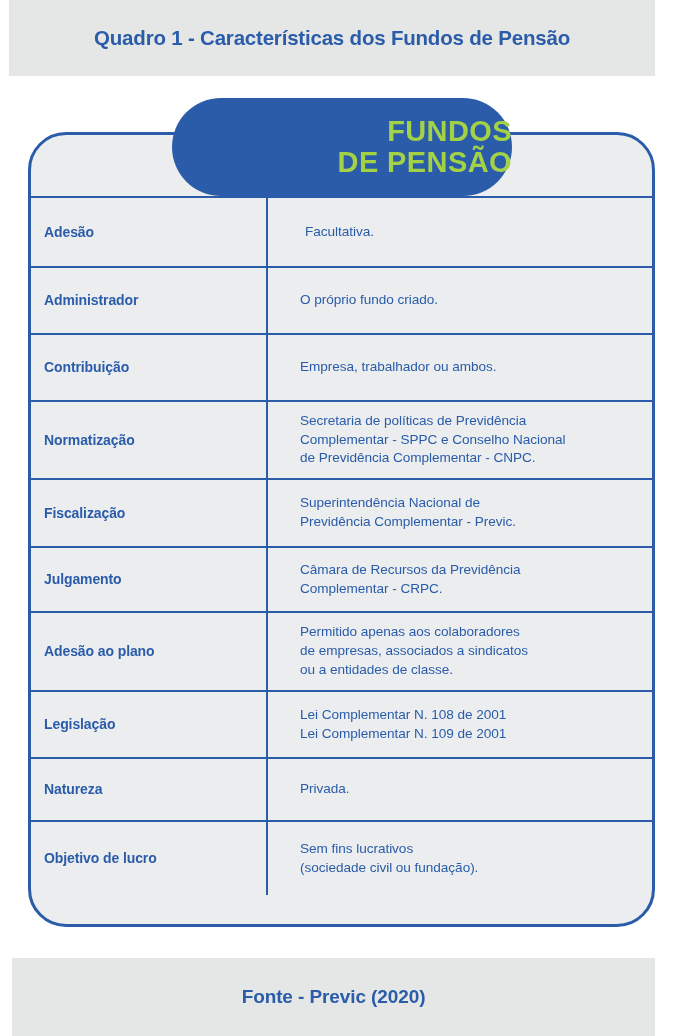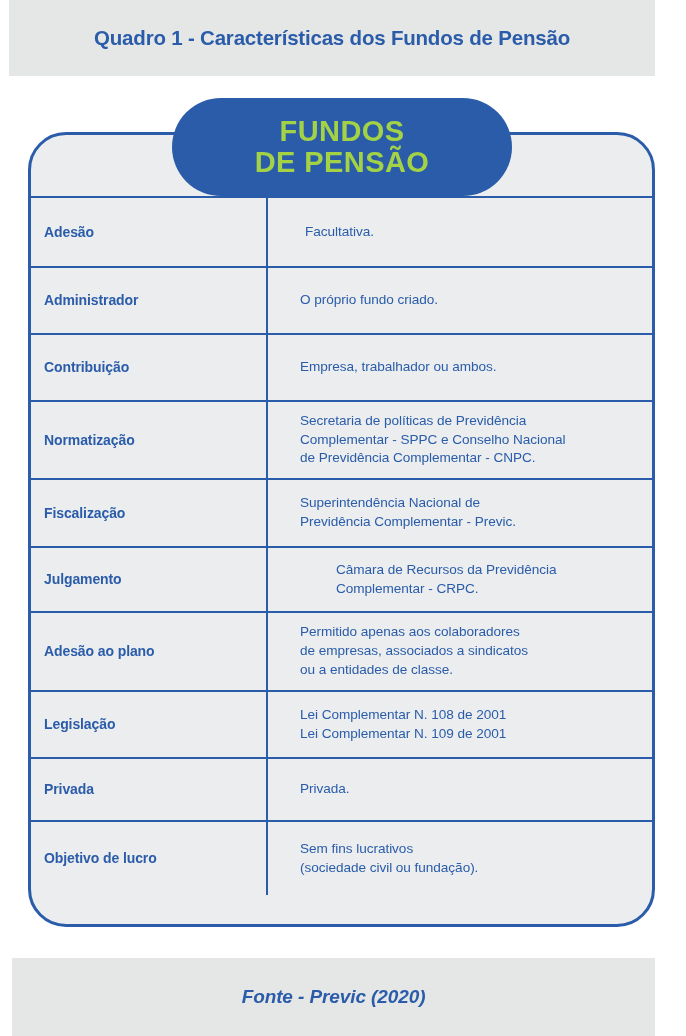--- a/index.html
+++ b/index.html
@@ -105,39 +105,39 @@
     font-weight: normal;
     line-height: 1.38;
     white-space: pre-line;
     letter-spacing: -0.05px;
   }
   
   .row.h70  { height: 70px; }
   .row.h67  { height: 67px; }
   .row.h78  { height: 78px; }
   .row.h68  { height: 68px; }
-  .row.h65  { height: 65px; gap: 36px; }
+  .row.h65  { height: 65px; }
   .row.h79  { height: 79px; }
   .row.h63  { height: 63px; }
   .row.h75  { height: 75px; }
 
   .row-value.indent-extra { padding-left: 37px; }
 
   
   #badge {
     position: absolute;
     left: 172px;
     top: 98px;
     width: 340px;
     height: 98px;
     background: #2a5caa;
     border-radius: 49px;
     display: flex;
     flex-direction: column;
-    align-items: center;
+    align-items: flex-end;
     justify-content: center;
     z-index: 5;
   }
   #badge .badge-line {
     color: #a3d246;
     font-size: 29px;
     font-weight: bold;
     letter-spacing: 0.4px;
     line-height: 1.08;
     text-align: center;
@@ -149,21 +149,20 @@
     position: absolute;
     left: 12px;
     top: 958px;
     width: 643px;
     height: 78px;
     background: #e5e6e6;
     display: flex;
     align-items: center;
     justify-content: center;
     box-sizing: border-box;
-    font-style: italic;
   }
   #source-text {
     color: #2a5caa;
     font-size: 19px;
     font-weight: bold;
     letter-spacing: -0.1px;
     white-space: nowrap;
   }
 </style>
 </head>
@@ -221,21 +220,21 @@
 ou a entidades de classe.</div>
     </div>
 
     <div class="row h67">
       <div class="row-label">Legislação</div>
       <div class="row-value">Lei Complementar N. 108 de 2001
 Lei Complementar N. 109 de 2001</div>
     </div>
 
     <div class="row h63">
-      <div class="row-label">Privada</div>
+      <div class="row-label">Natureza</div>
       <div class="row-value">Privada.</div>
     </div>
 
     <div class="row h75">
       <div class="row-label">Objetivo de lucro</div>
       <div class="row-value">Sem fins lucrativos
 (sociedade civil ou fundação).</div>
     </div>
 
   </div>

